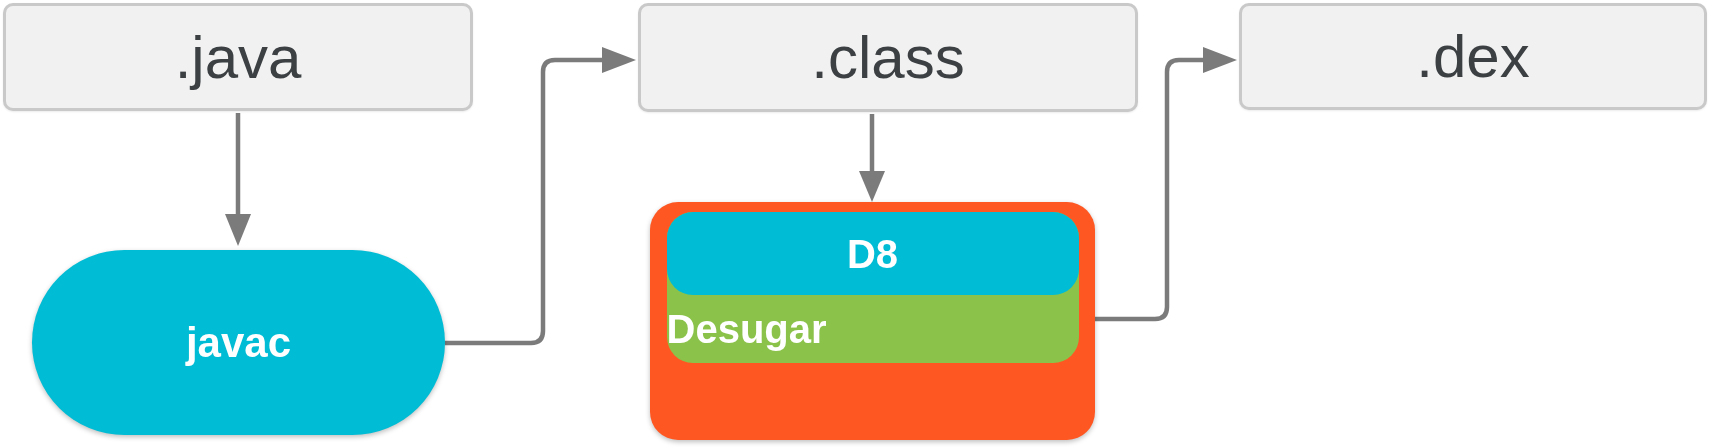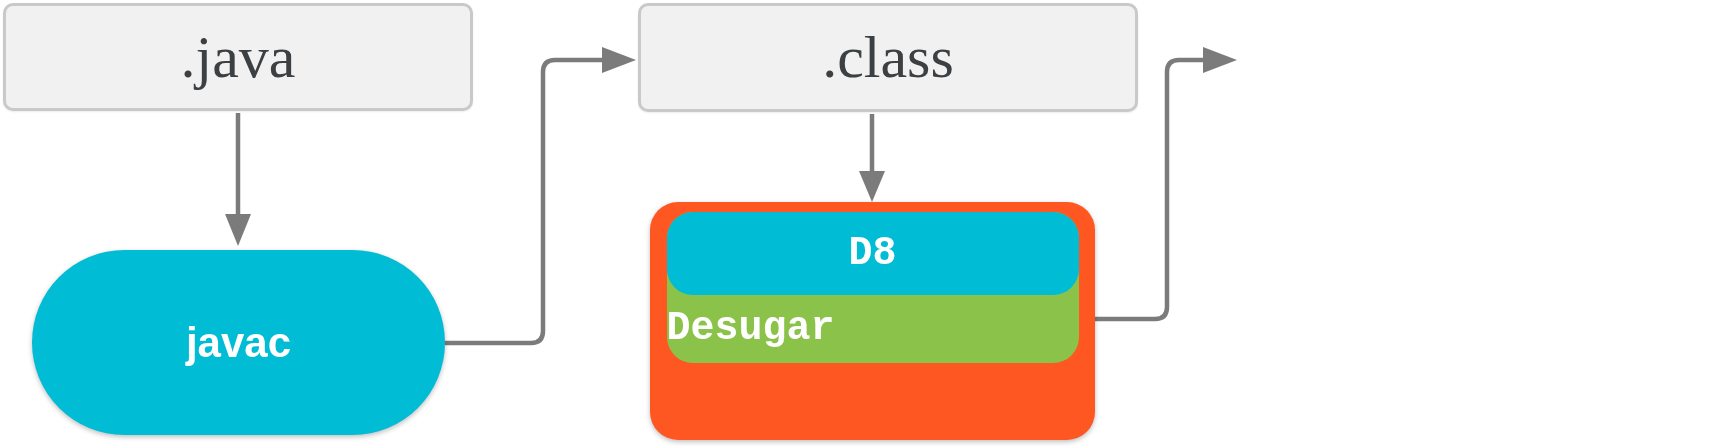--- a/index.html
+++ b/index.html
@@ -40,21 +40,21 @@
     align-items: center;
     justify-content: center;
     z-index: 2;
   }
   .file-box {
     background: var(--color-file-bg, #f1f1f1);
     border: 3px solid var(--color-file-border, #c9c9c9);
     border-radius: 10px;
     box-shadow: 0 1px 2px rgba(0,0,0,0.08);
     color: var(--color-file-text, #3c4043);
-    font-family: Liberation Serif, serif;
+    font-family: Liberation Sans, sans-serif;
     font-size: 60px;
     font-weight: 400;
   }
   .file-box-java { left: 3px;    top: 3px; width: 470px; height: 108px; }
   .file-box-class{ left: 638px;  top: 3px; width: 500px; height: 109px; }
   .file-box-dex  { left: 1239px; top: 3px; width: 468px; height: 107px; }
 
   .pill-javac {
     left: 32px;
     top: 250px;
@@ -84,21 +84,20 @@
     padding-top: 10px;
   }
   .desugar-box {
     width: 412px;
     height: 151px;
     border-radius: 26px;
     background: var(--color-green, #8bc34a);
     display: flex;
     flex-direction: column;
     box-sizing: border-box;
-    font-family: Liberation Mono, monospace;
   }
   .d8-box {
     width: 100%;
     height: 83px;
     border-radius: 26px;
     background: var(--color-cyan, #00bcd4);
     display: flex;
     align-items: center;
     justify-content: center;
     box-sizing: border-box;
@@ -140,20 +139,23 @@
   </svg>
 
   <div class="node file-box file-box-java">
     <span>.java</span>
   </div>
 
   <div class="node file-box file-box-class">
     <span>.class</span>
   </div>
 
+  <div class="node file-box file-box-dex">
+    <span>.dex</span>
+  </div>
 
   <div class="node pill-javac">
     <span class="tool-label" style="font-size:42px">javac</span>
   </div>
 
   <div class="r8-box">
     <div class="desugar-box">
       <div class="d8-box">
         <span class="tool-label">D8</span>
       </div>

